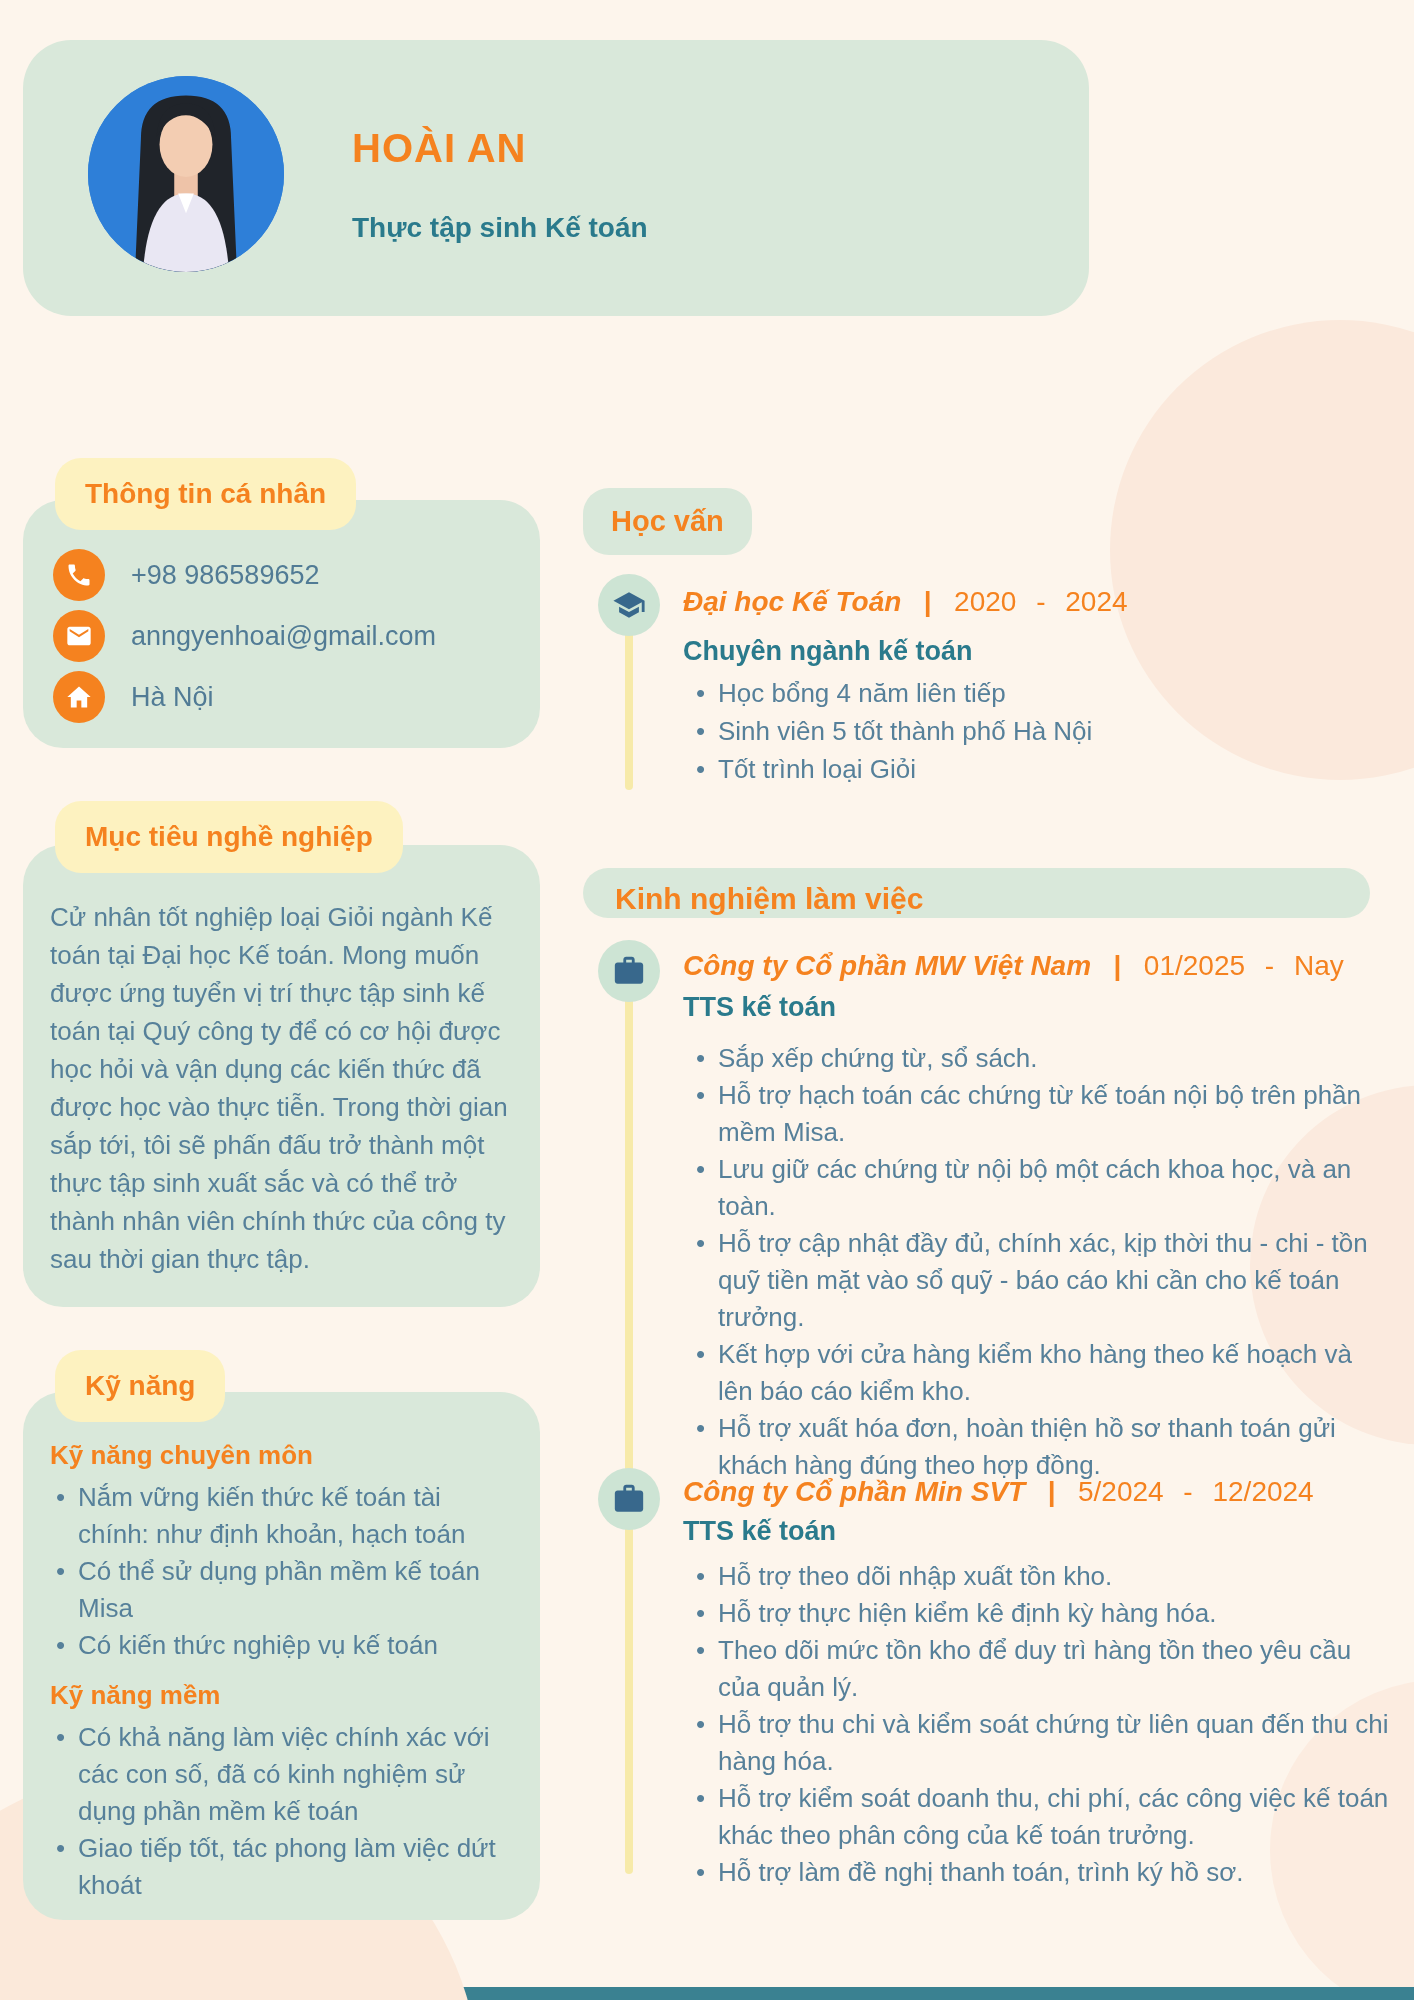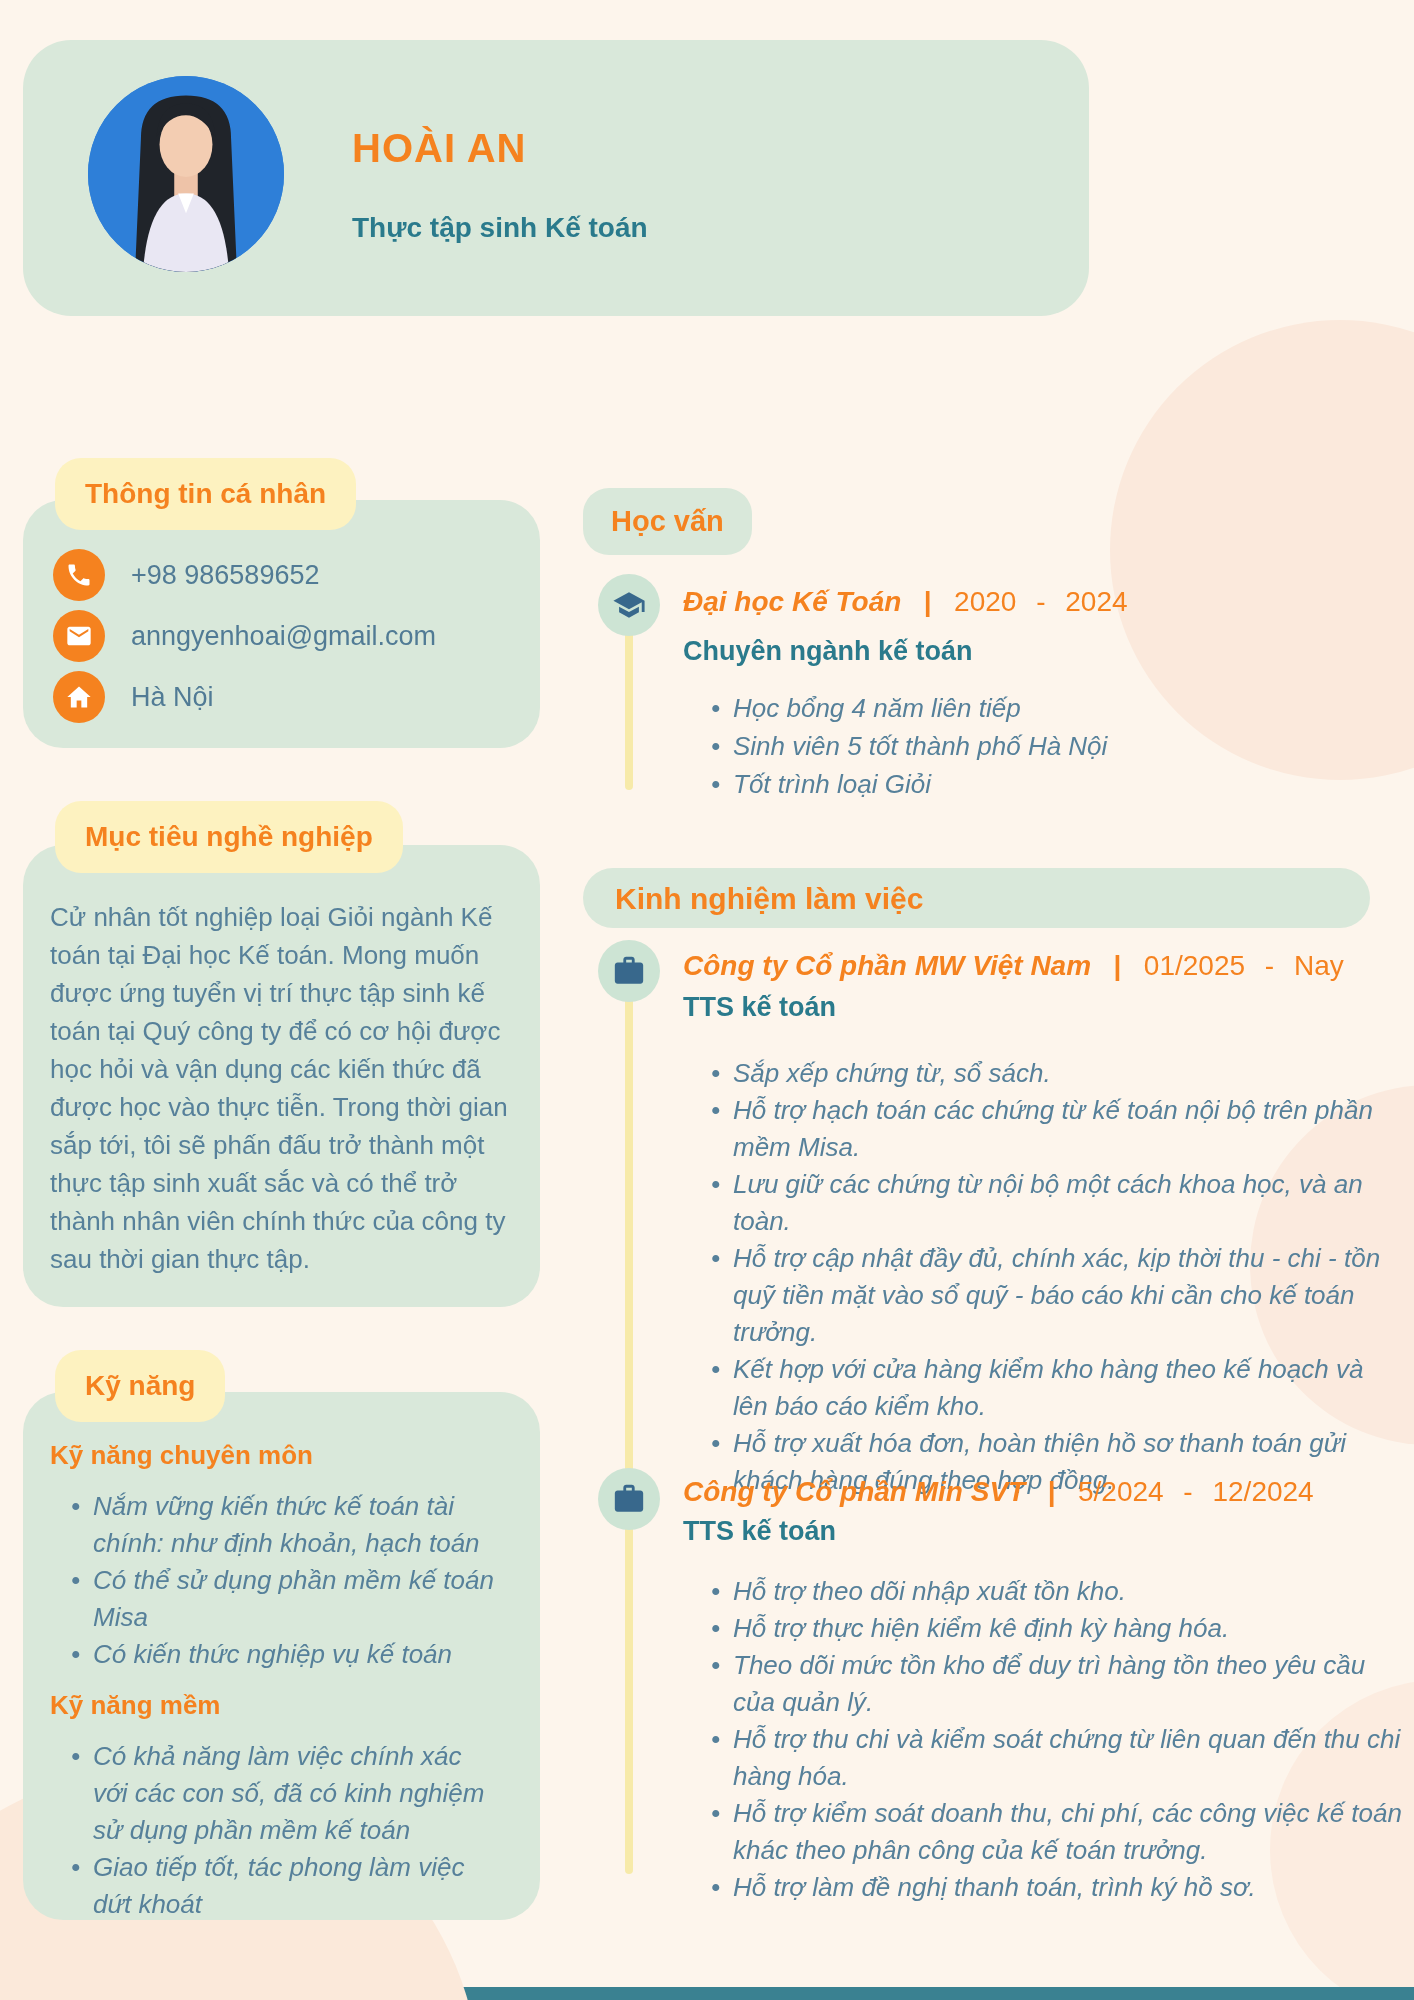--- a/index.html
+++ b/index.html
@@ -47,39 +47,39 @@
   .cicon svg{width:28px;height:28px;fill:#ffffff;}
   .ctext{margin-left:26px;font-size:27px;color:#517b95;}
 
   .objective-text{position:absolute;left:50px;top:898px;width:468px;z-index:2;
     font-size:26px;line-height:38px;color:#56809a;}
 
   .skills-content{position:absolute;left:50px;top:1440px;width:462px;z-index:2;}
   .skill-group-title{font-size:26px;font-weight:bold;color:#f5821f;margin:0 0 8px 0;}
   .skills-content .group2{margin-top:16px;}
 
-  ul.blist{list-style:none;margin:17px;padding:0;font-style:italic;}
+  ul.blist{list-style:none;margin:2px;padding:0;}
   ul.blist li{position:relative;padding-left:26px;font-size:26px;line-height:37px;color:#56809a;}
   ul.blist li::before{content:"\2022";position:absolute;left:4px;top:0;}
 
   
   .tl-line{position:absolute;width:8px;background:#f7eaa9;border-radius:4px;z-index:0;}
   .tl-line.edu{left:625px;top:608px;height:182px;}
   .tl-line.exp{left:625px;top:972px;height:902px;}
   .tl-icon{position:absolute;width:62px;height:62px;border-radius:50%;background:#cde4d4;
     display:flex;align-items:center;justify-content:center;z-index:2;}
   .tl-icon svg{width:34px;height:34px;fill:#38688c;}
 
   .entry-head{position:absolute;z-index:2;white-space:nowrap;font-weight:bold;}
   .entry-title{color:#f5821f;font-size:28px;font-weight:bold;font-style:italic;}
   .vsep{color:#f5821f;font-size:28px;font-weight:bold;margin:0 18px;}
   .entry-period{color:#f5821f;font-size:28px;font-weight:normal;word-spacing:12px;}
   .entry-sub{position:absolute;z-index:2;font-size:27px;font-weight:bold;color:#2a7a8c;}
 
-  .exp-bar{position:absolute;left:583px;top:868px;width:787px;height:60px;
+  .exp-bar{position:absolute;left:583px;top:868px;width:787px;height:50px;
     background:#d9e8da;border-radius:31px;z-index:1;
     font-size:30px;font-weight:bold;color:#f5821f;line-height:62px;padding-left:32px;
     box-sizing:border-box;}
 
   ul.blist.right{position:absolute;z-index:2;}
   ul.blist.edu-list{left:690px;top:672px;width:690px;}
   ul.blist.edu-list li{line-height:38px;}
   ul.blist.job1-list{left:690px;top:1038px;width:692px;}
   ul.blist.job2-list{left:690px;top:1556px;width:704px;}
   ul.blist.job1-list li, ul.blist.job2-list li{line-height:37px;}

